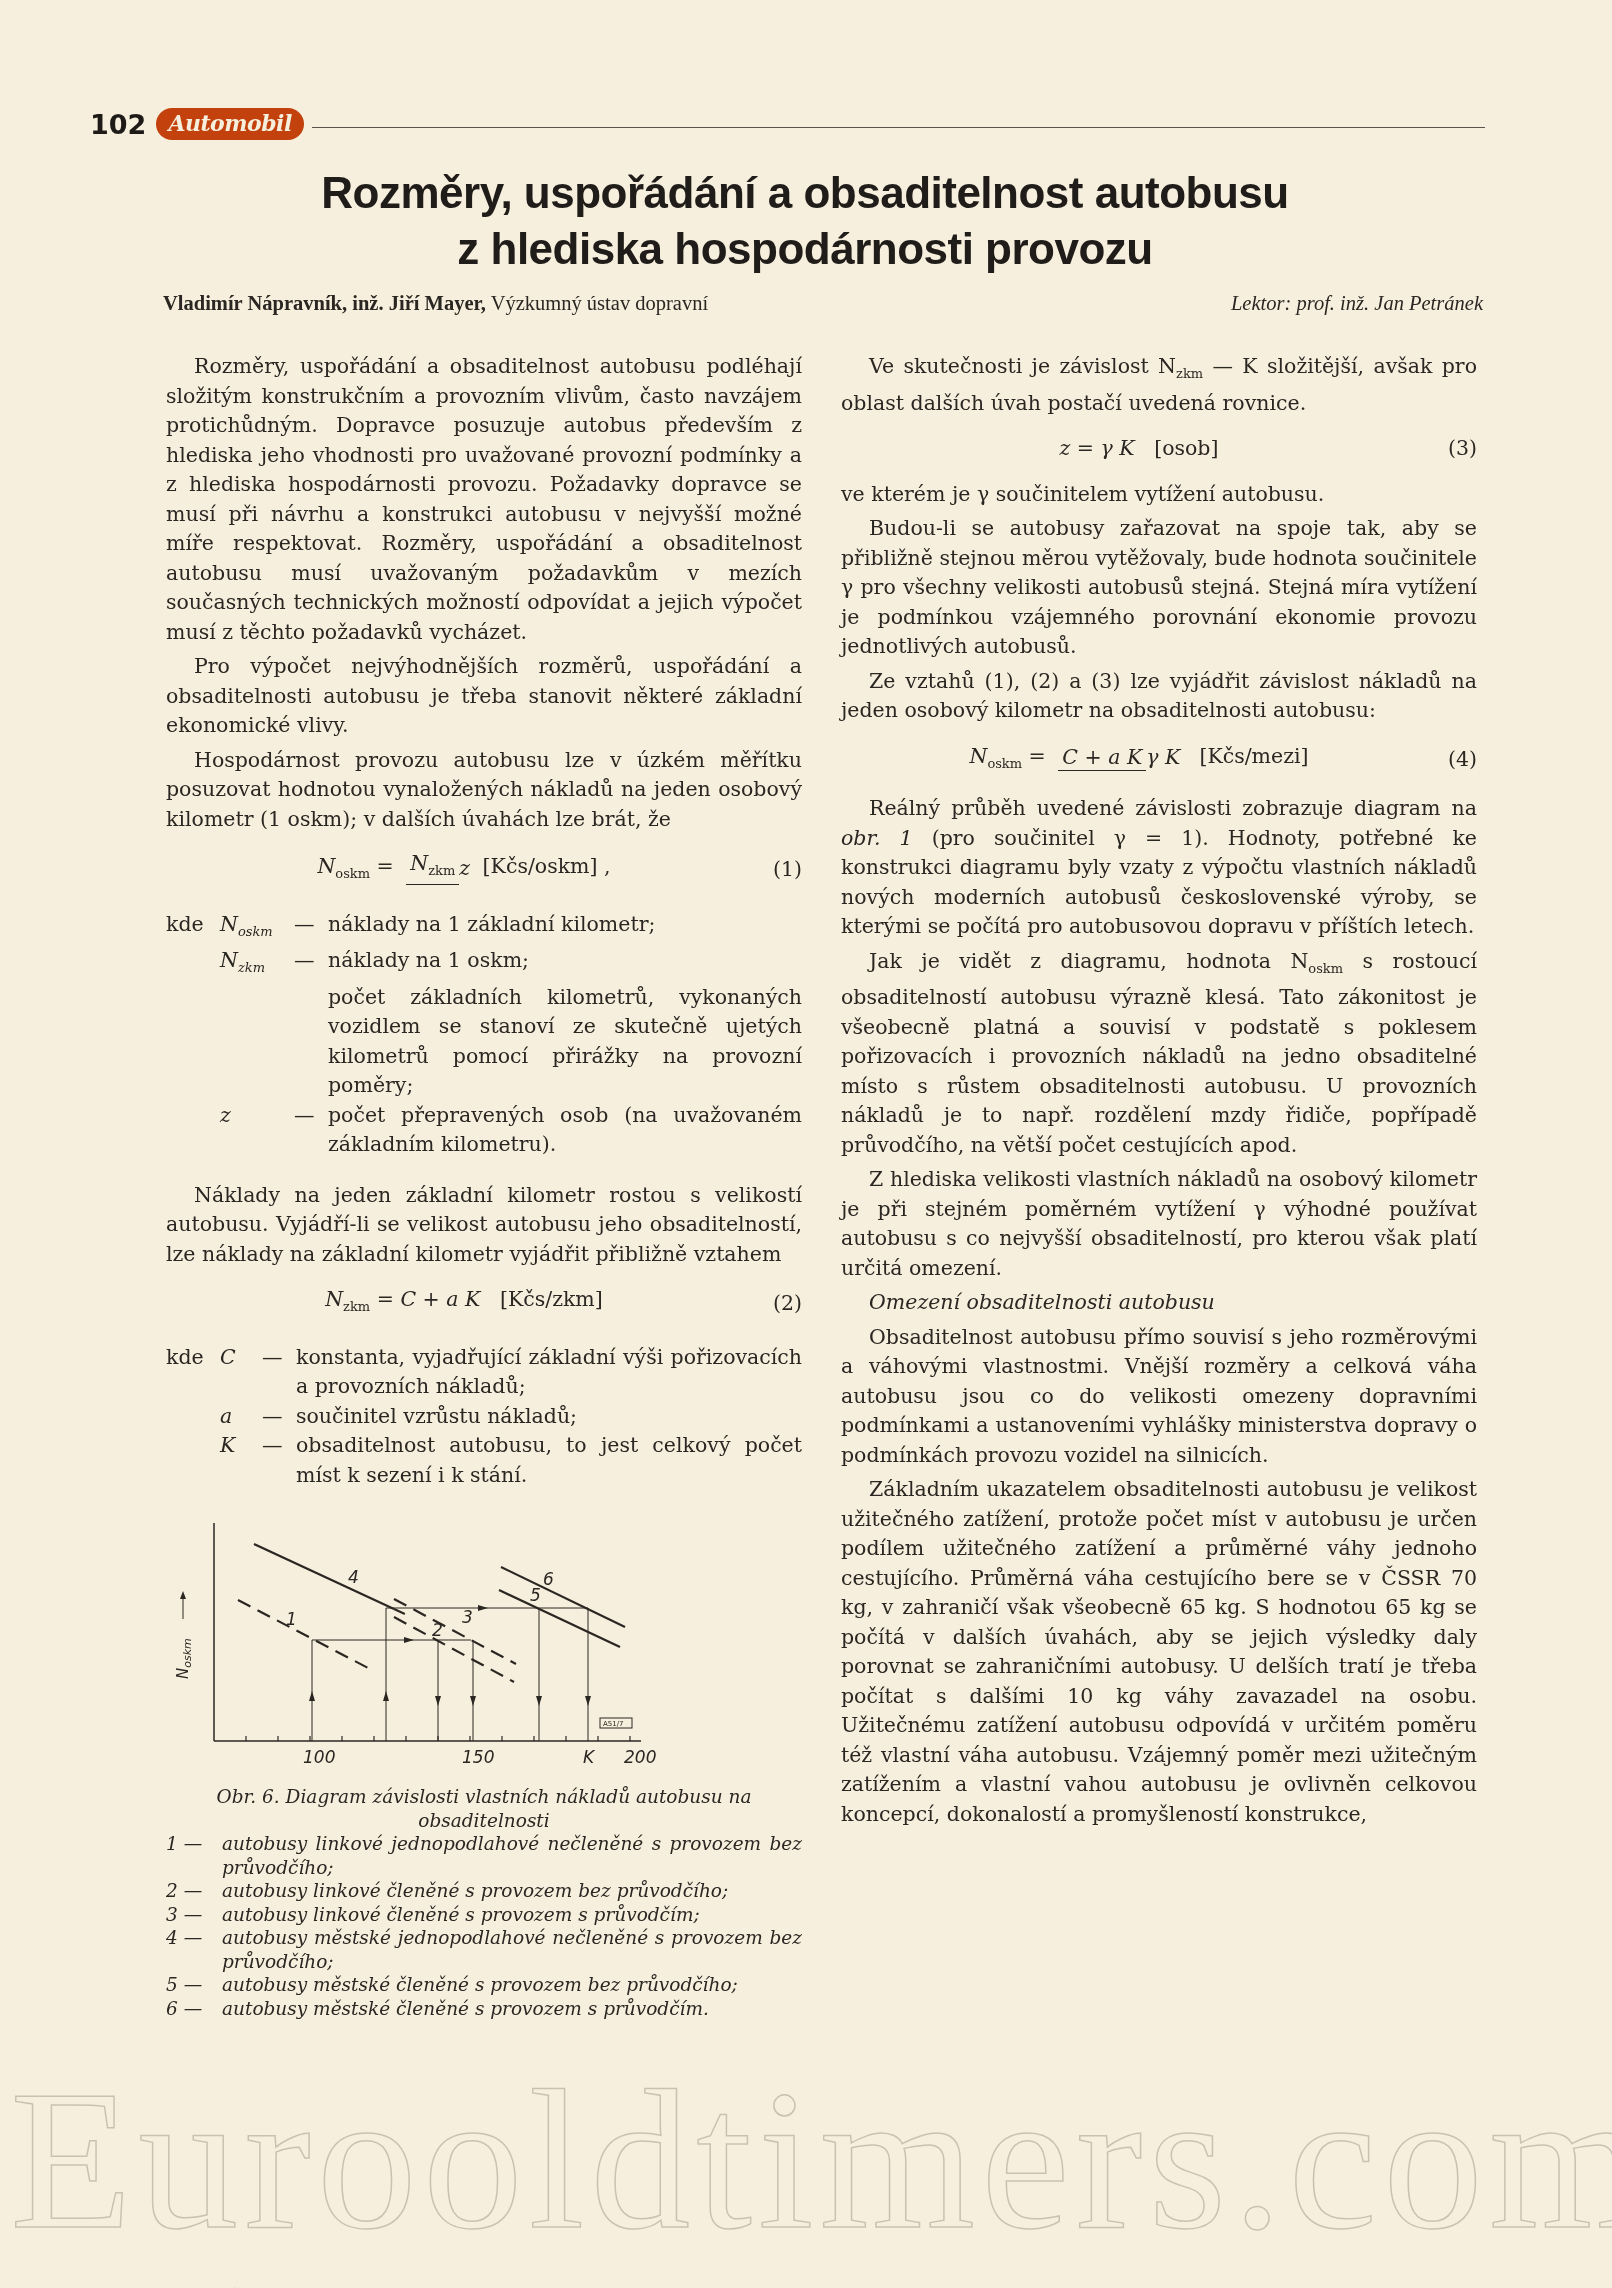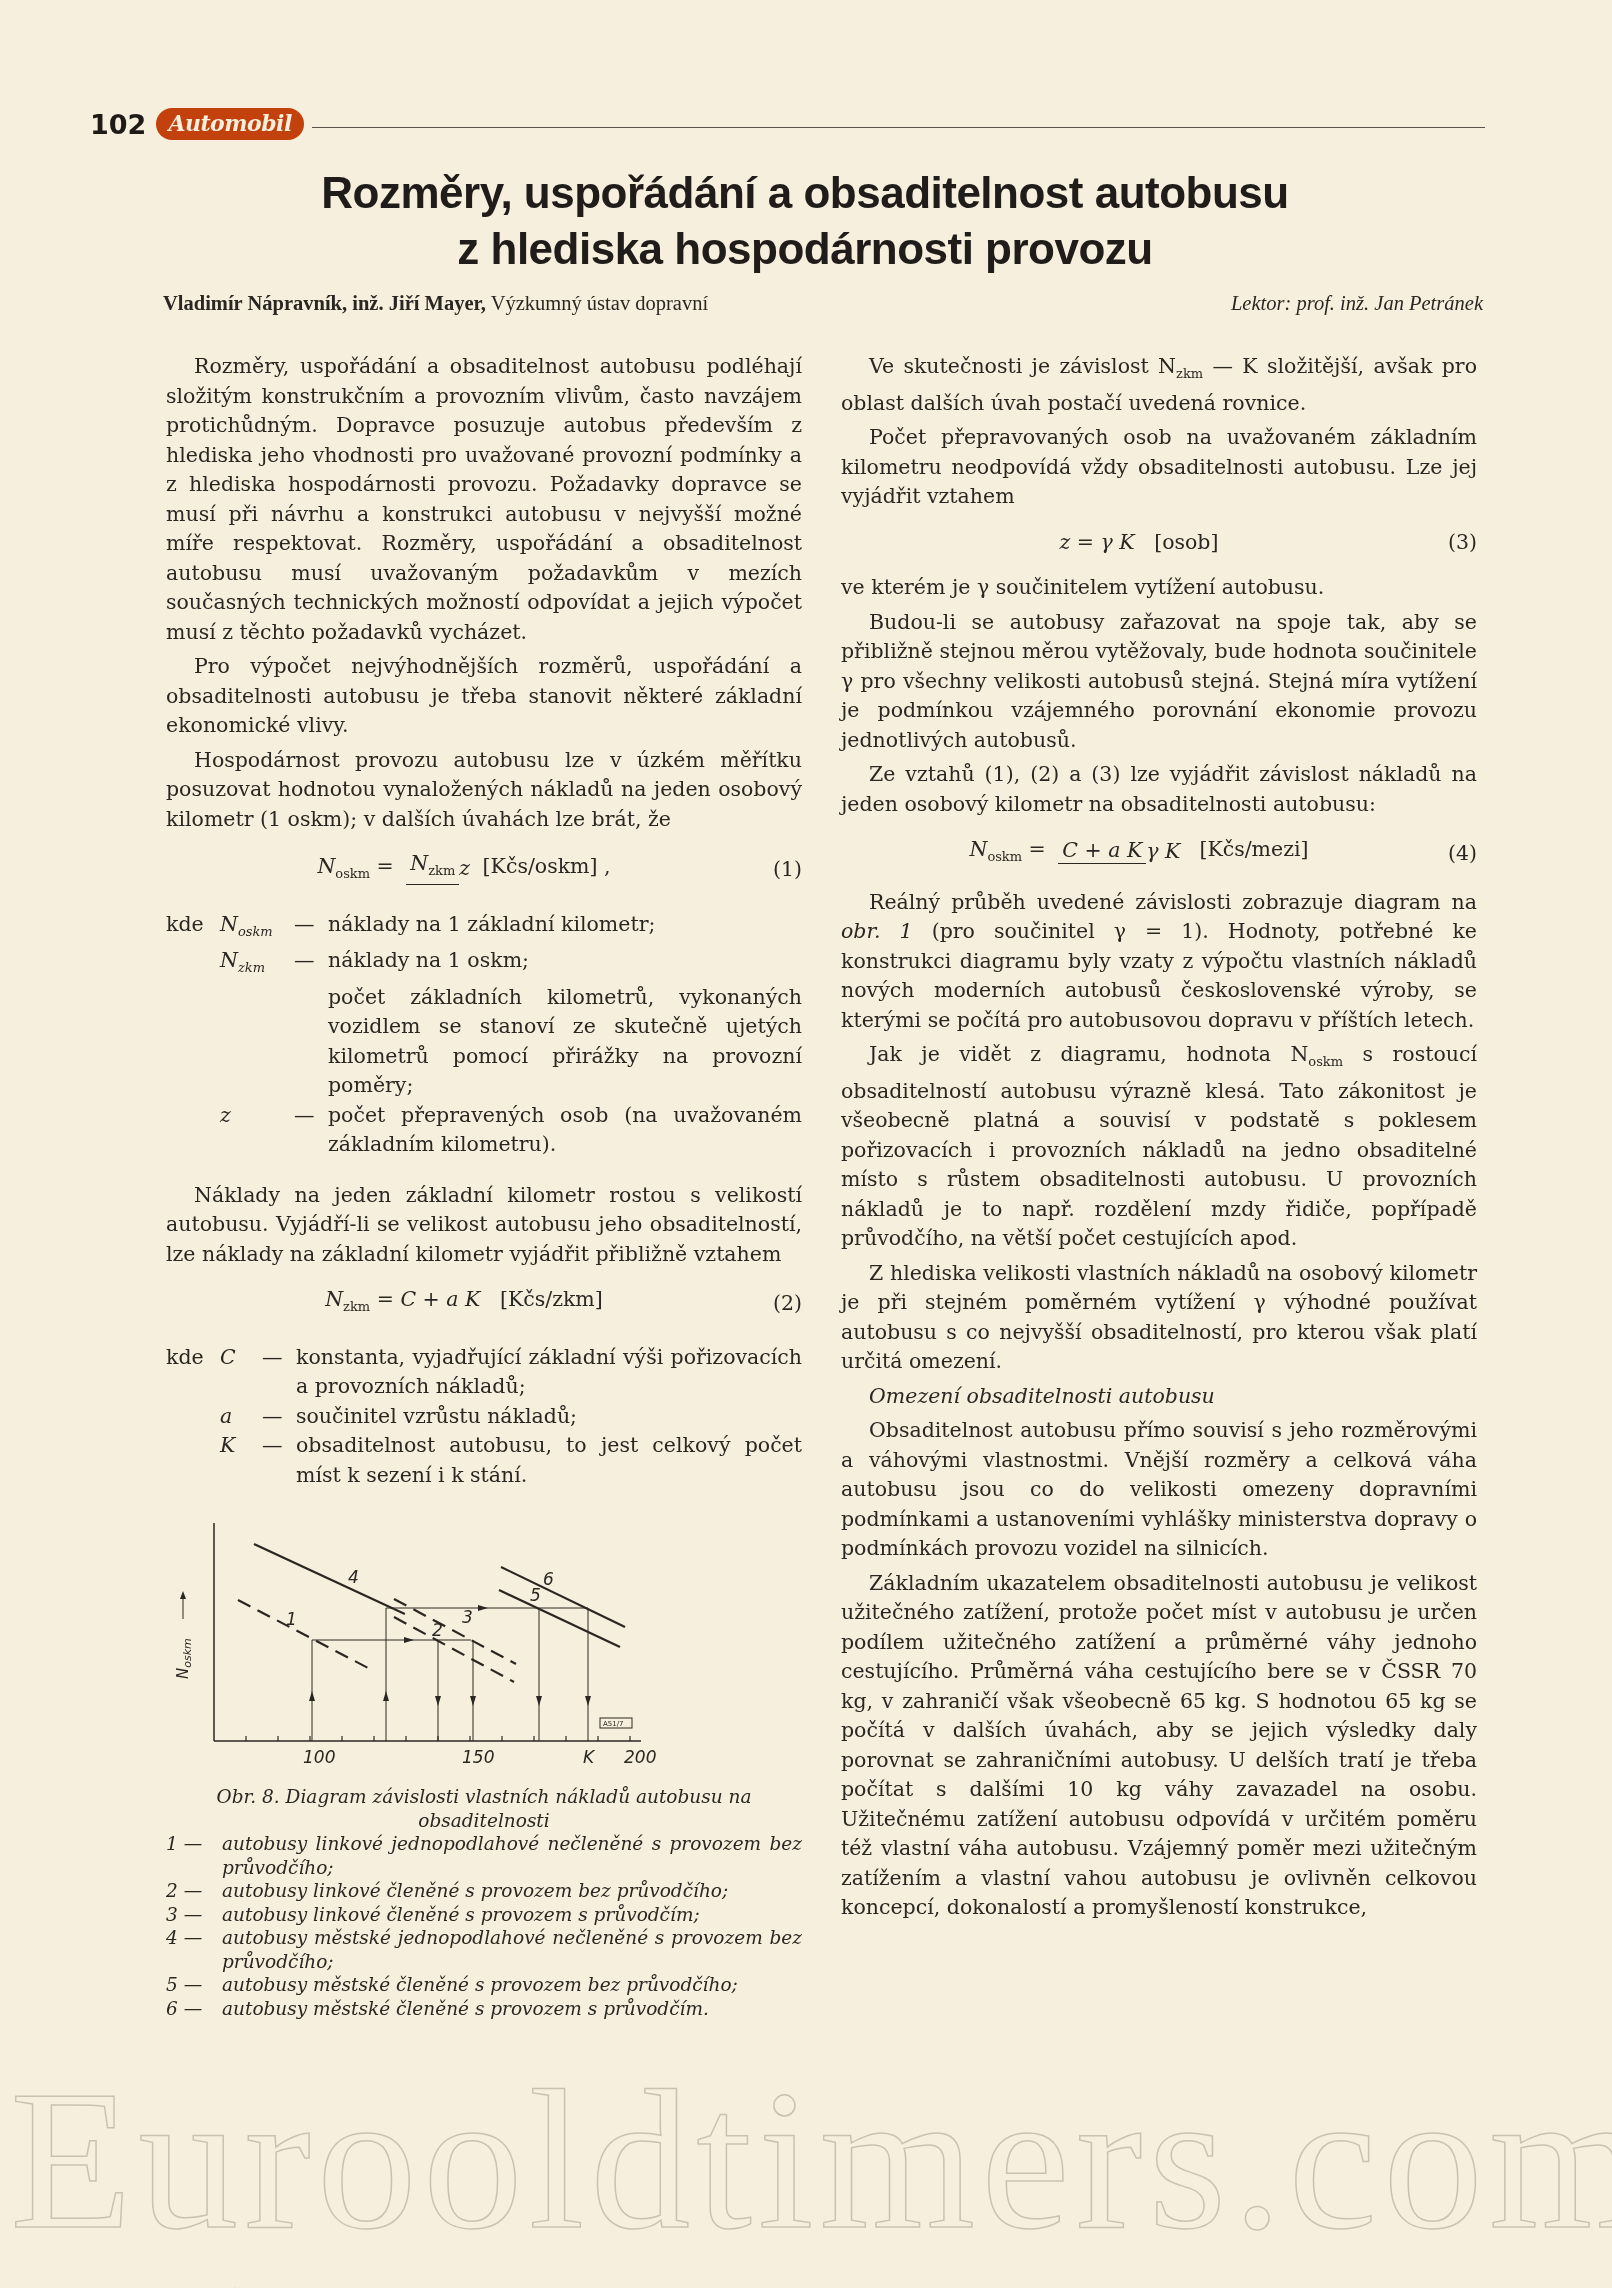--- a/index.html
+++ b/index.html
@@ -231,21 +231,21 @@
           <text transform="translate(22,168) rotate(-90)">N<tspan font-size="11" dy="3">oskm</tspan></text>
           <line x1="17" y1="108" x2="17" y2="84" stroke="#2a2622" stroke-width="1"></line>
           <polygon points="17,80 14,88 20,88"></polygon>
         </g>
         <rect x="434" y="207" width="32" height="10" fill="none" stroke="#2a2622" stroke-width="1"></rect>
         <text x="437" y="215" font-size="7" font-family="DejaVu Sans, sans-serif" fill="#2a2622">A51/7</text>
       </svg>
     </div>
 
     <div class="caption">
-      <div class="cap-title">Obr. 8. Diagram závislosti vlastních nákladů autobusu na obsaditelnosti</div>
+      <div class="cap-title">Obr. 6. Diagram závislosti vlastních nákladů autobusu na obsaditelnosti</div>
       <div class="legend-row">
         <span class="lnum">1 —</span>
         <span class="ltext">autobusy linkové jednopodlahové nečleněné s provozem bez průvodčího;</span>
       </div>
       <div class="legend-row">
         <span class="lnum">2 —</span>
         <span class="ltext">autobusy linkové členěné s provozem bez průvodčího;</span>
       </div>
       <div class="legend-row">
         <span class="lnum">3 —</span>
@@ -261,21 +261,20 @@
       </div>
       <div class="legend-row">
         <span class="lnum">6 —</span>
         <span class="ltext">autobusy městské členěné s provozem s průvodčím.</span>
       </div>
     </div>
   </div>
 
   <div class="col col-right">
     <p><span>Ve skutečnosti je závislost N</span><sub>zkm</sub><span> — K složitější, avšak pro oblast dalších úvah postačí uvedená rovnice.</span></p>
-    <p>Počet přepravovaných osob na uvažovaném základním kilometru neodpovídá vždy obsaditelnosti autobusu. Lze jej vyjádřit vztahem</p>
 
     <div class="formula">
       <span class="expr">
         <i class="var">z = γ K</i>
         &nbsp;&nbsp;<span>[osob]</span>
       </span>
       <span class="num">(3)</span>
     </div>
 
     <p class="noindent">ve kterém je γ součinitelem vytížení autobusu.</p>

